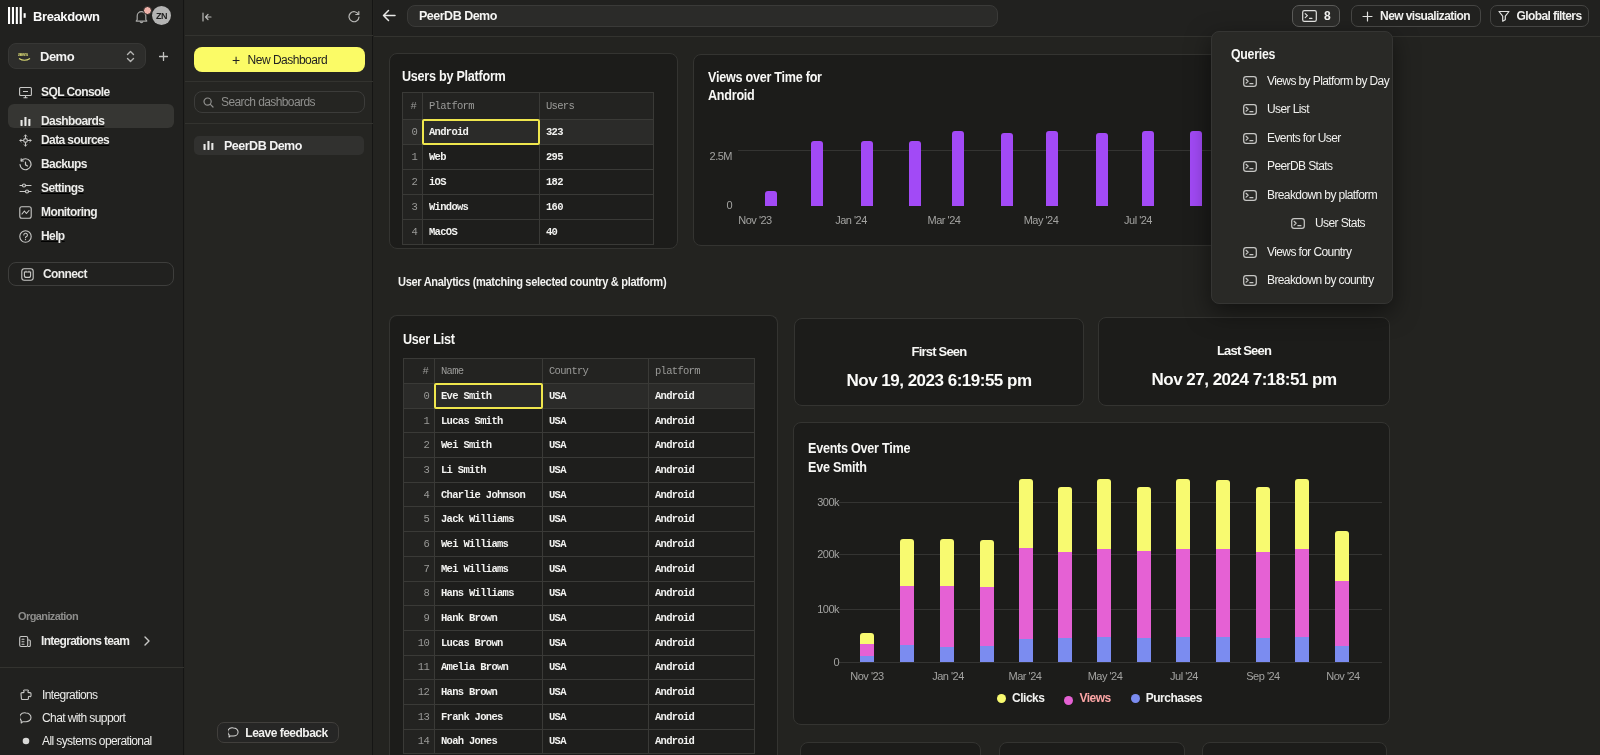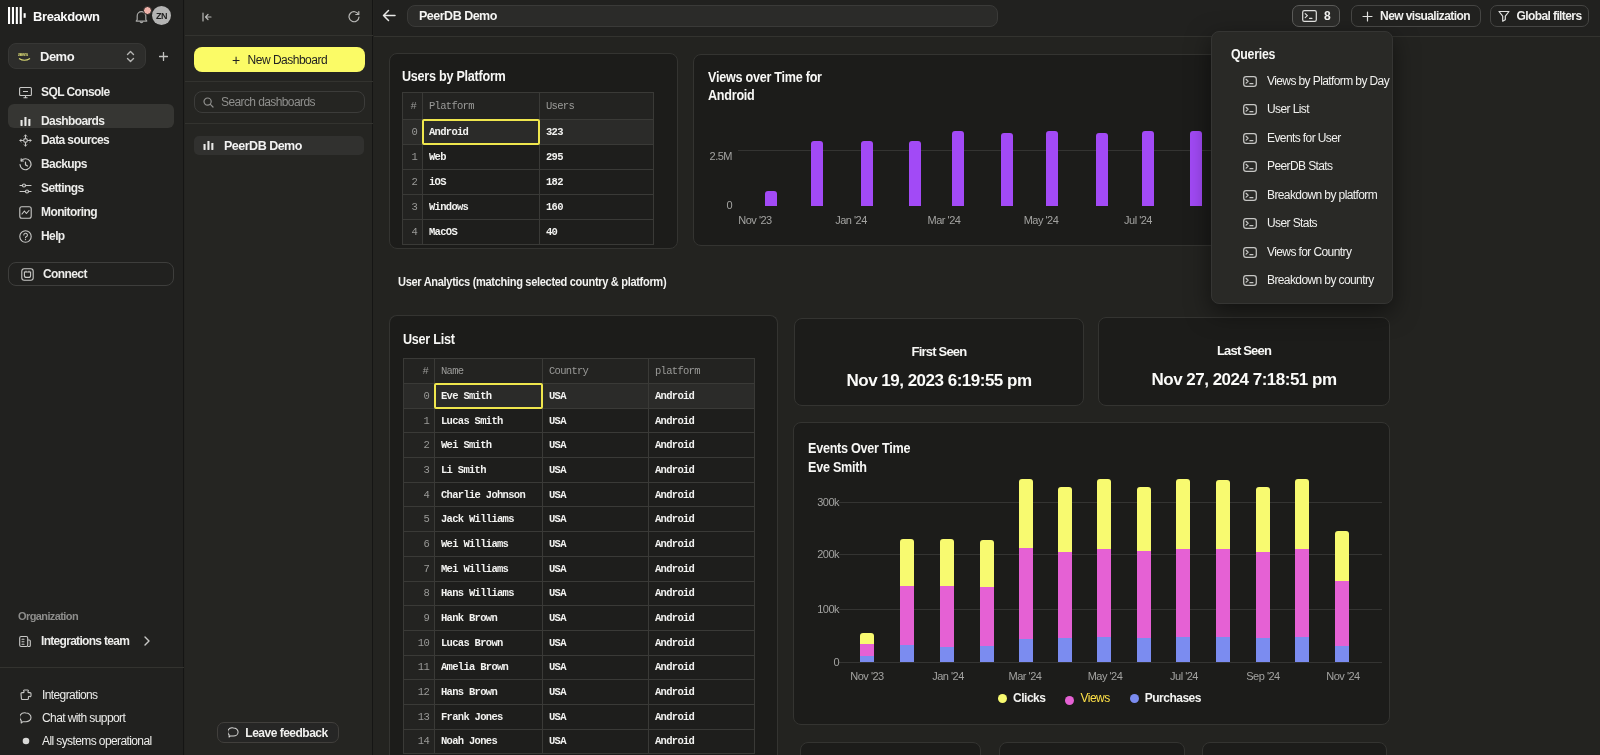--- a/index.html
+++ b/index.html
@@ -10,21 +10,21 @@
 
 #sb1 { left:0; top:0; width:184px; height:755px; background:#21211f; border-right:1px solid #151514; }
 #sb1 .logo { left:8px; top:7px; width:18px; height:17px; }
 #sb1 .brand { left:33px; top:9px; font-size:13px; font-weight:700; color:#fbfbfb; letter-spacing:-0.4px; }
 .bell { left:135px; top:10px; }
 .notifdot { left:143px; top:6px; width:9px; height:9px; border-radius:50%; background:#f0b3aa; border:1.5px solid #21211f; }
 .avatar { left:152px; top:6px; width:19px; height:19px; border-radius:50%; background:#b4b4b3; color:#222; font-size:9px; font-weight:700; display:flex; align-items:center; justify-content:center;text-align:right; }
 .orgsel { left:8px; top:43px; width:138px; height:26px; background:#2d2d2b; border:1px solid #373735; border-radius:8px; display:flex; align-items:center; }
 .orgsel .txt { color:#f2f2f2; font-size:13px; font-weight:700; margin-left:9px; }
 .plusbtn { left:159px; top:52px; }
-.nav { left:8px; top:80px; width:166px; }
+.nav { left:8px; top:80px; width:166px;text-decoration:underline; }
 .navitem { position:relative; height:24px; display:flex; align-items:center; border-radius:6px; color:#ececea; font-size:12px; font-weight:600; letter-spacing:-0.6px; padding-left:11px; }
 .navitem svg { margin-right:9px; flex:none; }
 .navitem.sel { background:#363633;align-items:flex-end; }
 .connect { left:8px; top:262px; width:166px; height:24px; border:1px solid #3e3e3c; border-radius:8px; display:flex; align-items:center; color:#ececea; font-size:12px; font-weight:600; letter-spacing:-0.6px; padding-left:12px; }
 .connect svg { margin-right:9px; }
 .orglabel { left:18px; top:610px; color:#8d8d8b; font-size:11px; font-weight:600; letter-spacing:-0.6px; }
 .orgteam { left:8px; top:630px; width:166px; padding-right:14px; height:22px; display:flex; align-items:center; color:#ececea; font-size:12px; font-weight:600; letter-spacing:-0.7px; padding-left:11px; }
 .orgteam svg { margin-right:10px; }
 .sbdivider { left:0px; top:667px; width:184px; height:1px; background:#33332f; }
 .bottomlinks { left:8px; top:683px; width:166px; }
@@ -322,21 +322,21 @@
       </div>
       <div class="axislabel" style="position:absolute;left:33px;top:247px;width:80px;text-align:center;">Nov '23</div>
       <div class="axislabel" style="position:absolute;left:114px;top:247px;width:80px;text-align:center;">Jan '24</div>
       <div class="axislabel" style="position:absolute;left:191px;top:247px;width:80px;text-align:center;">Mar '24</div>
       <div class="axislabel" style="position:absolute;left:271px;top:247px;width:80px;text-align:center;">May '24</div>
       <div class="axislabel" style="position:absolute;left:350px;top:247px;width:80px;text-align:center;">Jul '24</div>
       <div class="axislabel" style="position:absolute;left:429px;top:247px;width:80px;text-align:center;">Sep '24</div>
       <div class="axislabel" style="position:absolute;left:509px;top:247px;width:80px;text-align:center;">Nov '24</div>
       <div style="position:absolute;left:8px;top:268px;width:100%;display:flex;justify-content:center;gap:20px;">
         <div style="display:flex;align-items:center;color:#f2f2f0;font-size:12px;font-weight:600;"><span style="width:9px;height:9px;border-radius:50%;background:#f8fa70;margin-right:6px;"></span>Clicks</div>
-        <div style="display:flex;align-items:flex-end;color:#fde047;font-size:12px;font-weight:400;"><span style="width:9px;height:9px;border-radius:50%;background:#e561d4;margin-right:6px;"></span>Views</div>
+        <div style="display:flex;align-items:flex-end;color:#fca5a5;font-size:12px;font-weight:700;"><span style="width:9px;height:9px;border-radius:50%;background:#e561d4;margin-right:6px;"></span>Views</div>
         <div style="display:flex;align-items:center;color:#f2f2f0;font-size:12px;font-weight:600;"><span style="width:9px;height:9px;border-radius:50%;background:#7b8cf0;margin-right:6px;"></span>Purchases</div>
       </div>
     </div>
 
     <div class="abs card" style="left:426px;top:705px;width:181px;height:60px;"></div>
     <div class="abs card" style="left:625px;top:705px;width:186px;height:60px;"></div>
     <div class="abs card" style="left:828px;top:705px;width:185px;height:60px;"></div>
   </div>
   <div id="sb1" class="abs">
     <svg class="abs logo" width="18" height="17" viewBox="0 0 18 17">
@@ -468,21 +468,21 @@
         </svg>User List</div>
     <div class="qitem" style="top:99px;"><svg class="qi" width="14" height="11" viewBox="0 0 14 11">
           <use href="#qicon"></use>
         </svg>Events for User</div>
     <div class="qitem" style="top:127px;"><svg class="qi" width="14" height="11" viewBox="0 0 14 11">
           <use href="#qicon"></use>
         </svg>PeerDB Stats</div>
     <div class="qitem" style="top:156px;"><svg class="qi" width="14" height="11" viewBox="0 0 14 11">
           <use href="#qicon"></use>
         </svg>Breakdown by platform</div>
-    <div class="qitem" style="top:184px;"><svg class="qi" width="14" height="11" viewBox="0 0 14 11">
+    <div class="qitem" style="top:184px;margin-left:48px;"><svg class="qi" width="14" height="11" viewBox="0 0 14 11">
           <use href="#qicon"></use>
         </svg>User Stats</div>
     <div class="qitem" style="top:213px;"><svg class="qi" width="14" height="11" viewBox="0 0 14 11">
           <use href="#qicon"></use>
         </svg>Views for Country</div>
     <div class="qitem" style="top:241px;"><svg class="qi" width="14" height="11" viewBox="0 0 14 11">
           <use href="#qicon"></use>
         </svg>Breakdown by country</div>
   </div>
   <svg class="abs backarrow" width="14" height="13" viewBox="0 0 14 13" fill="none" stroke="#e8e8e6" stroke-width="1.5" stroke-linecap="round" stroke-linejoin="round">

